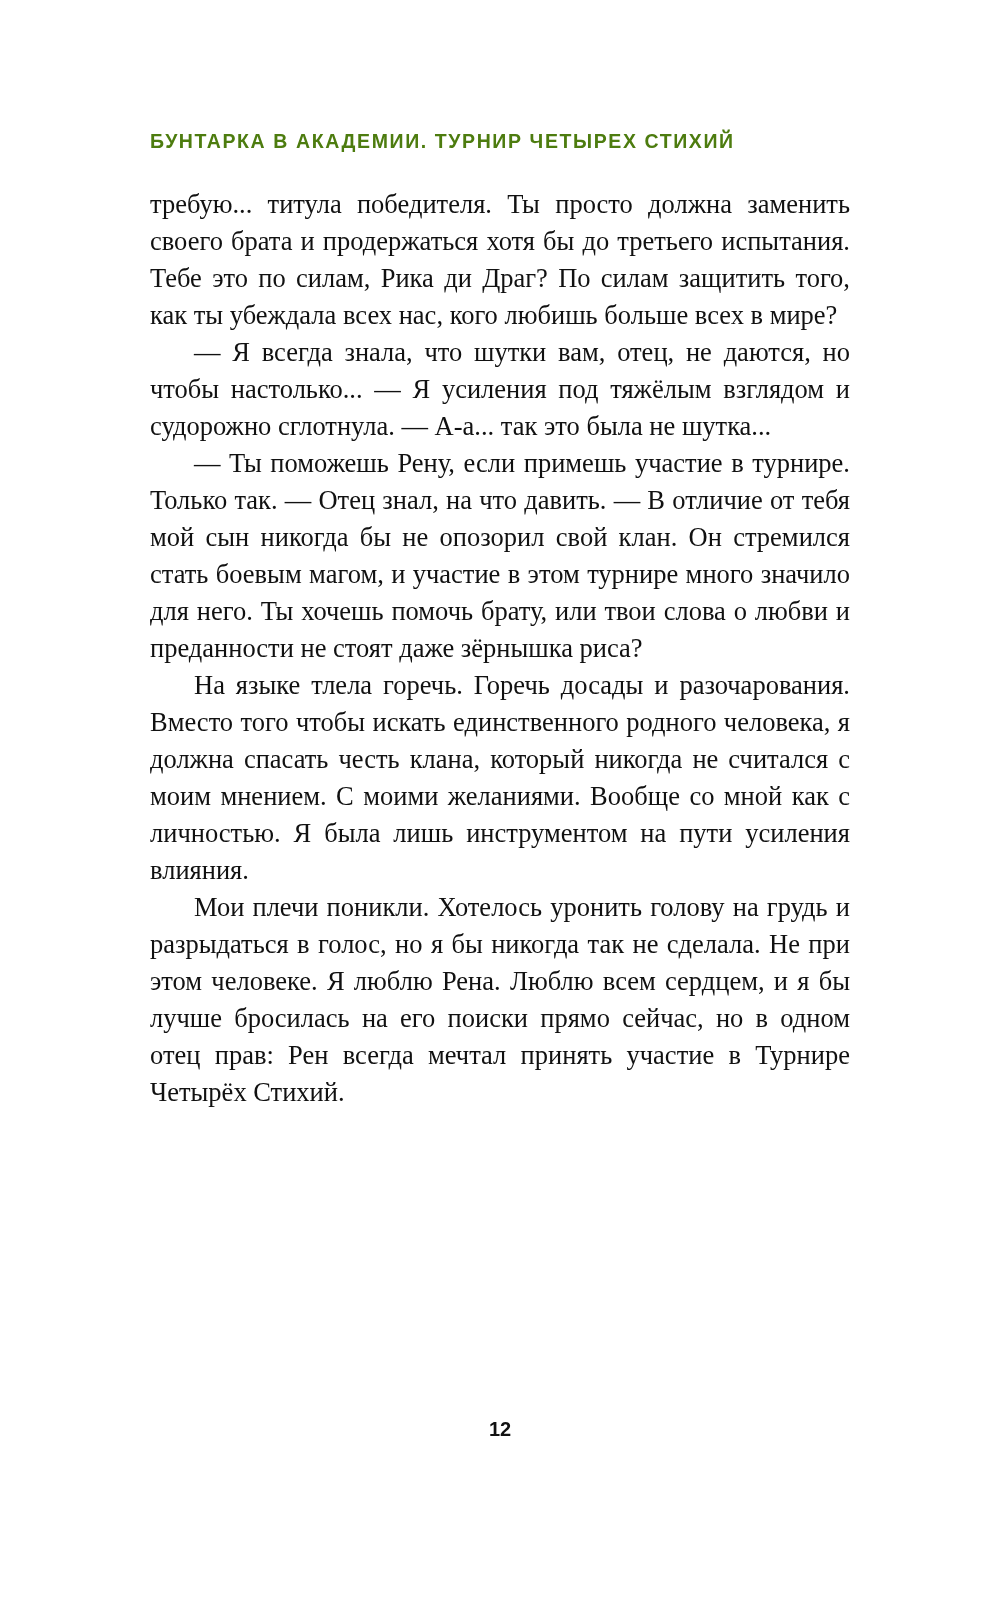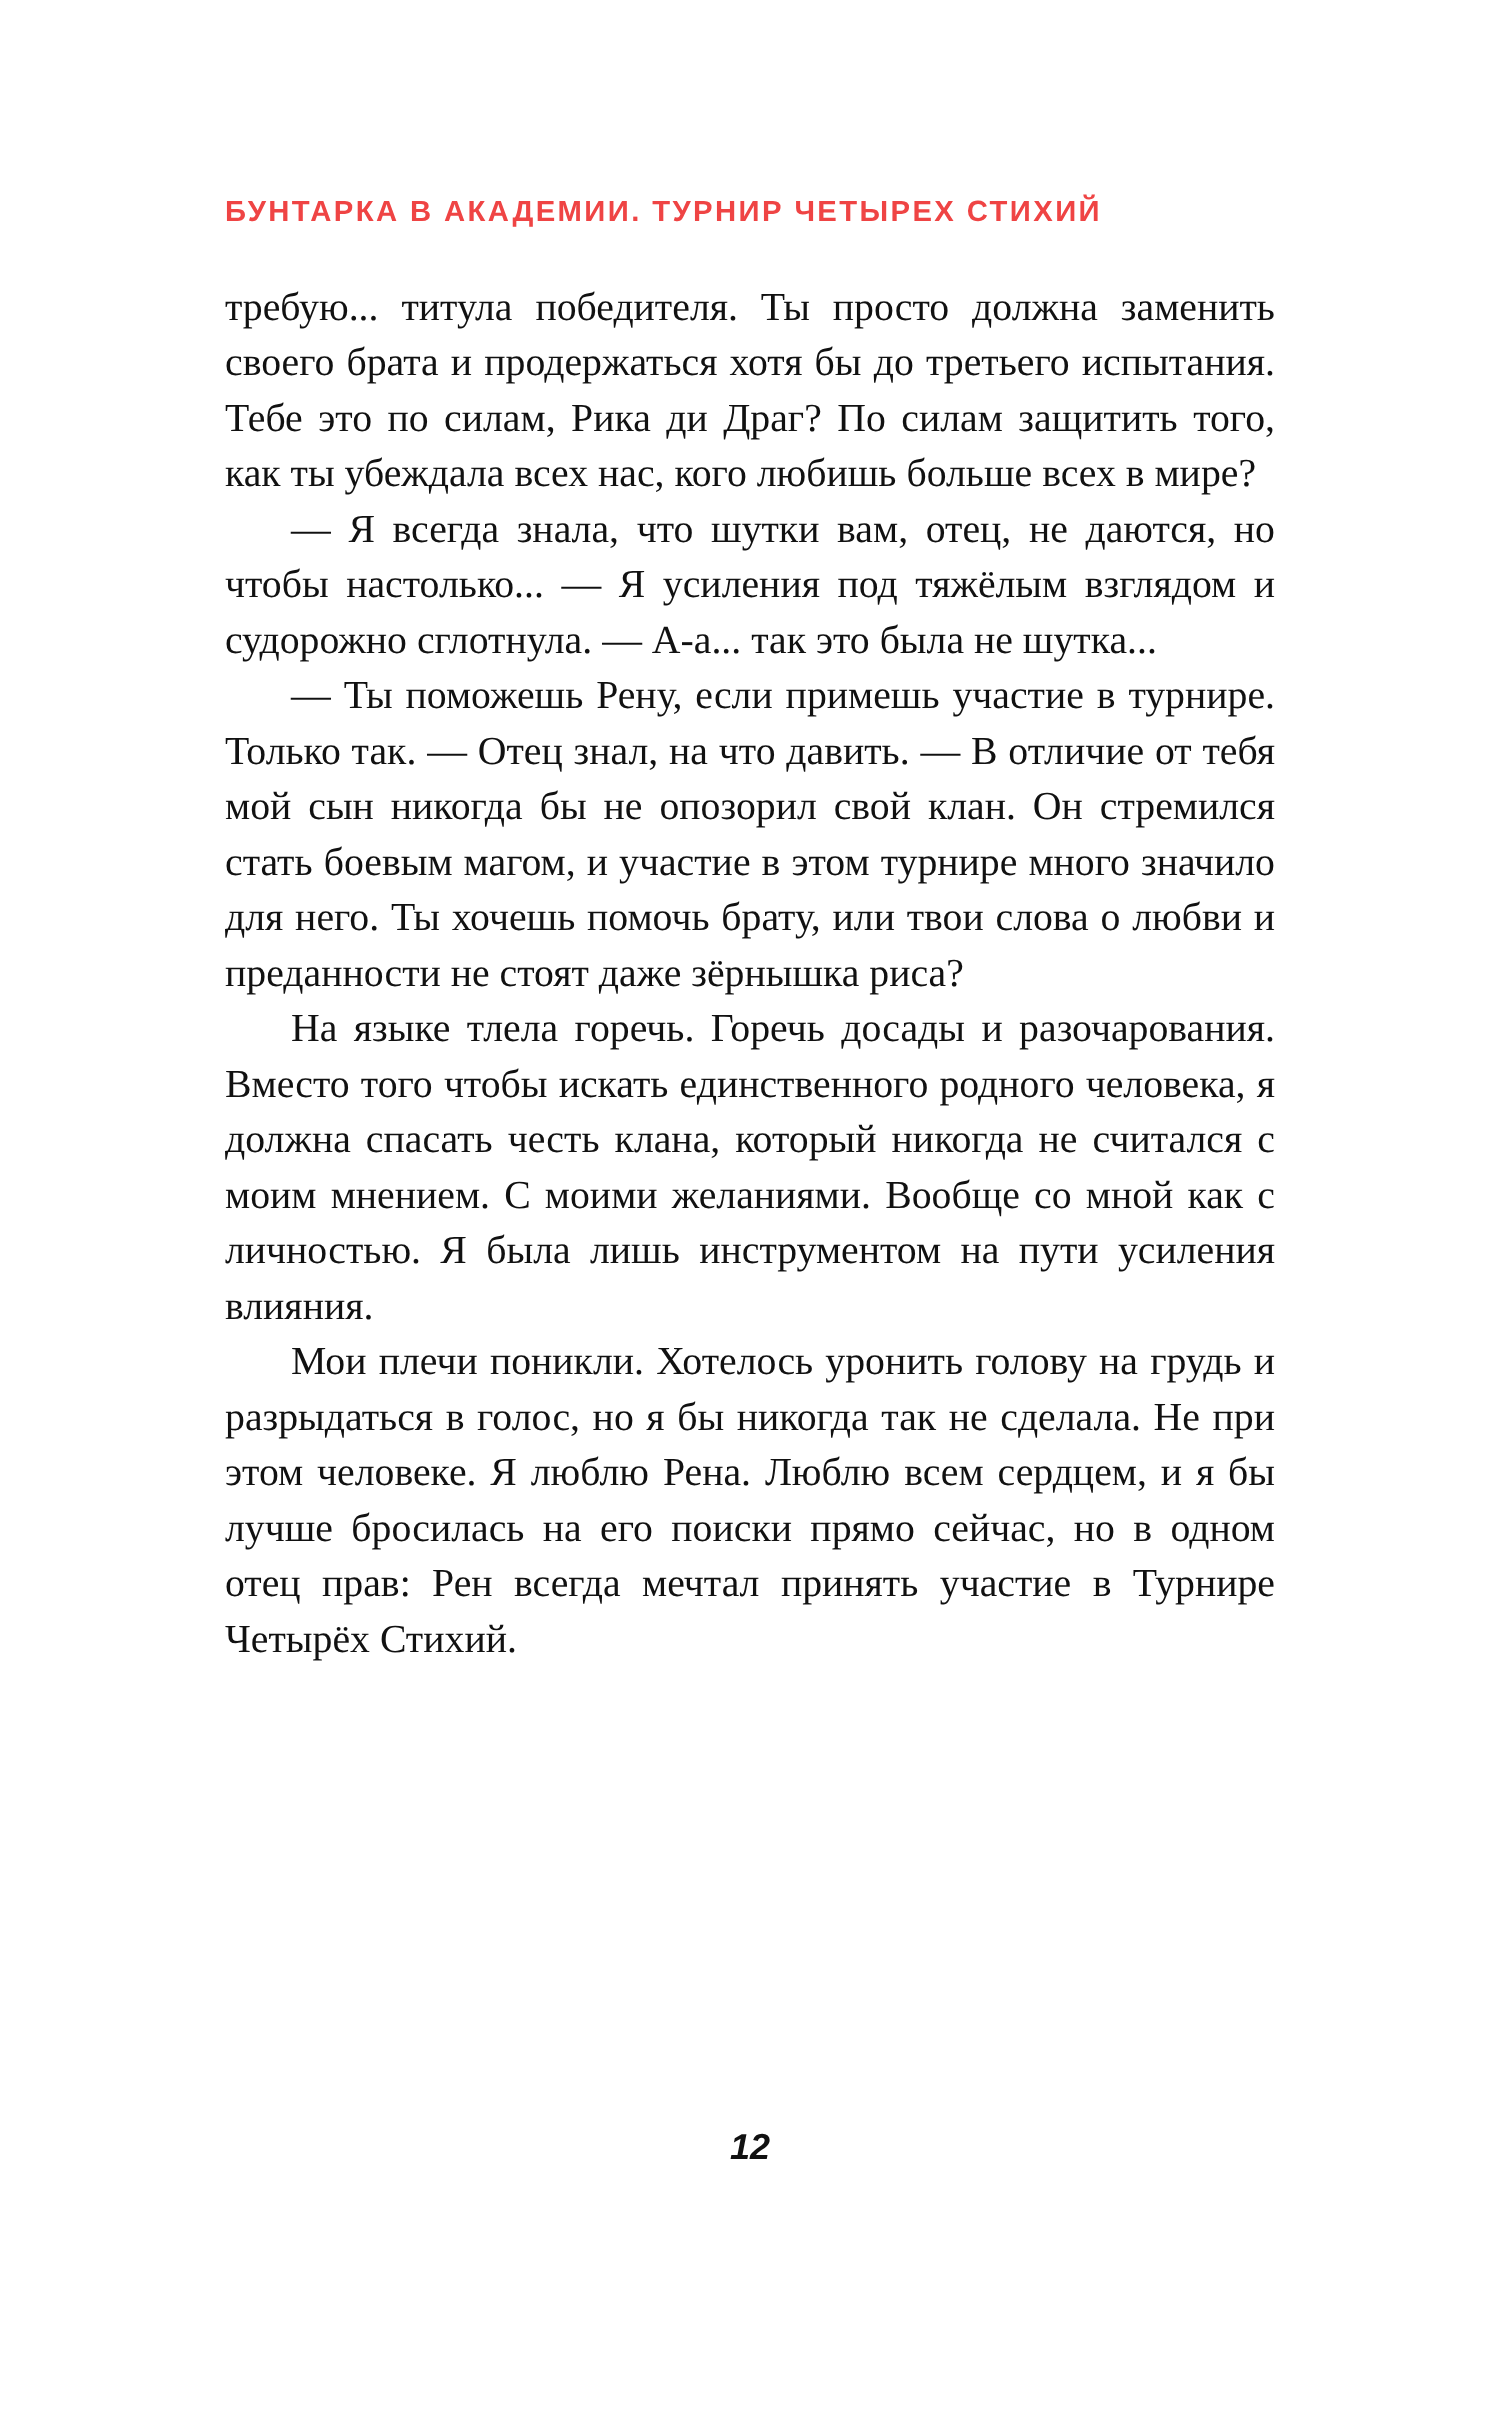--- a/index.html
+++ b/index.html
@@ -25,21 +25,21 @@
   }
   .running-head {
     position: absolute;
     left: 150px;
     top: 130px;
     width: 700px;
     font-family: "Liberation Sans", sans-serif;
     font-weight: bold;
     font-size: 19.5px;
     letter-spacing: 1.6px;
-    color: #ef4444;
+    color: #4d7c0f;
     text-align: left;
     white-space: nowrap;
   }
   .body-text {
     position: absolute;
     left: 150px;
     top: 186px;
     width: 700px;
     font-family: "Liberation Serif", serif;
     font-size: 26.5px;
@@ -57,23 +57,22 @@
     text-indent: 0;
   }
   .page-number {
     position: absolute;
     left: 0;
     top: 1418px;
     width: 1000px;
     text-align: center;
     font-family: "Liberation Sans", sans-serif;
     font-weight: bold;
-    font-size: 24px;
+    font-size: 20px;
     color: #111111;
-    font-style: italic;
   }
 </style>
 </head>
 <body>
 
 <div class="page">
 
   <div class="running-head">БУНТАРКА В АКАДЕМИИ. ТУРНИР ЧЕТЫРЕХ СТИХИЙ</div>
 
   <div class="body-text">

